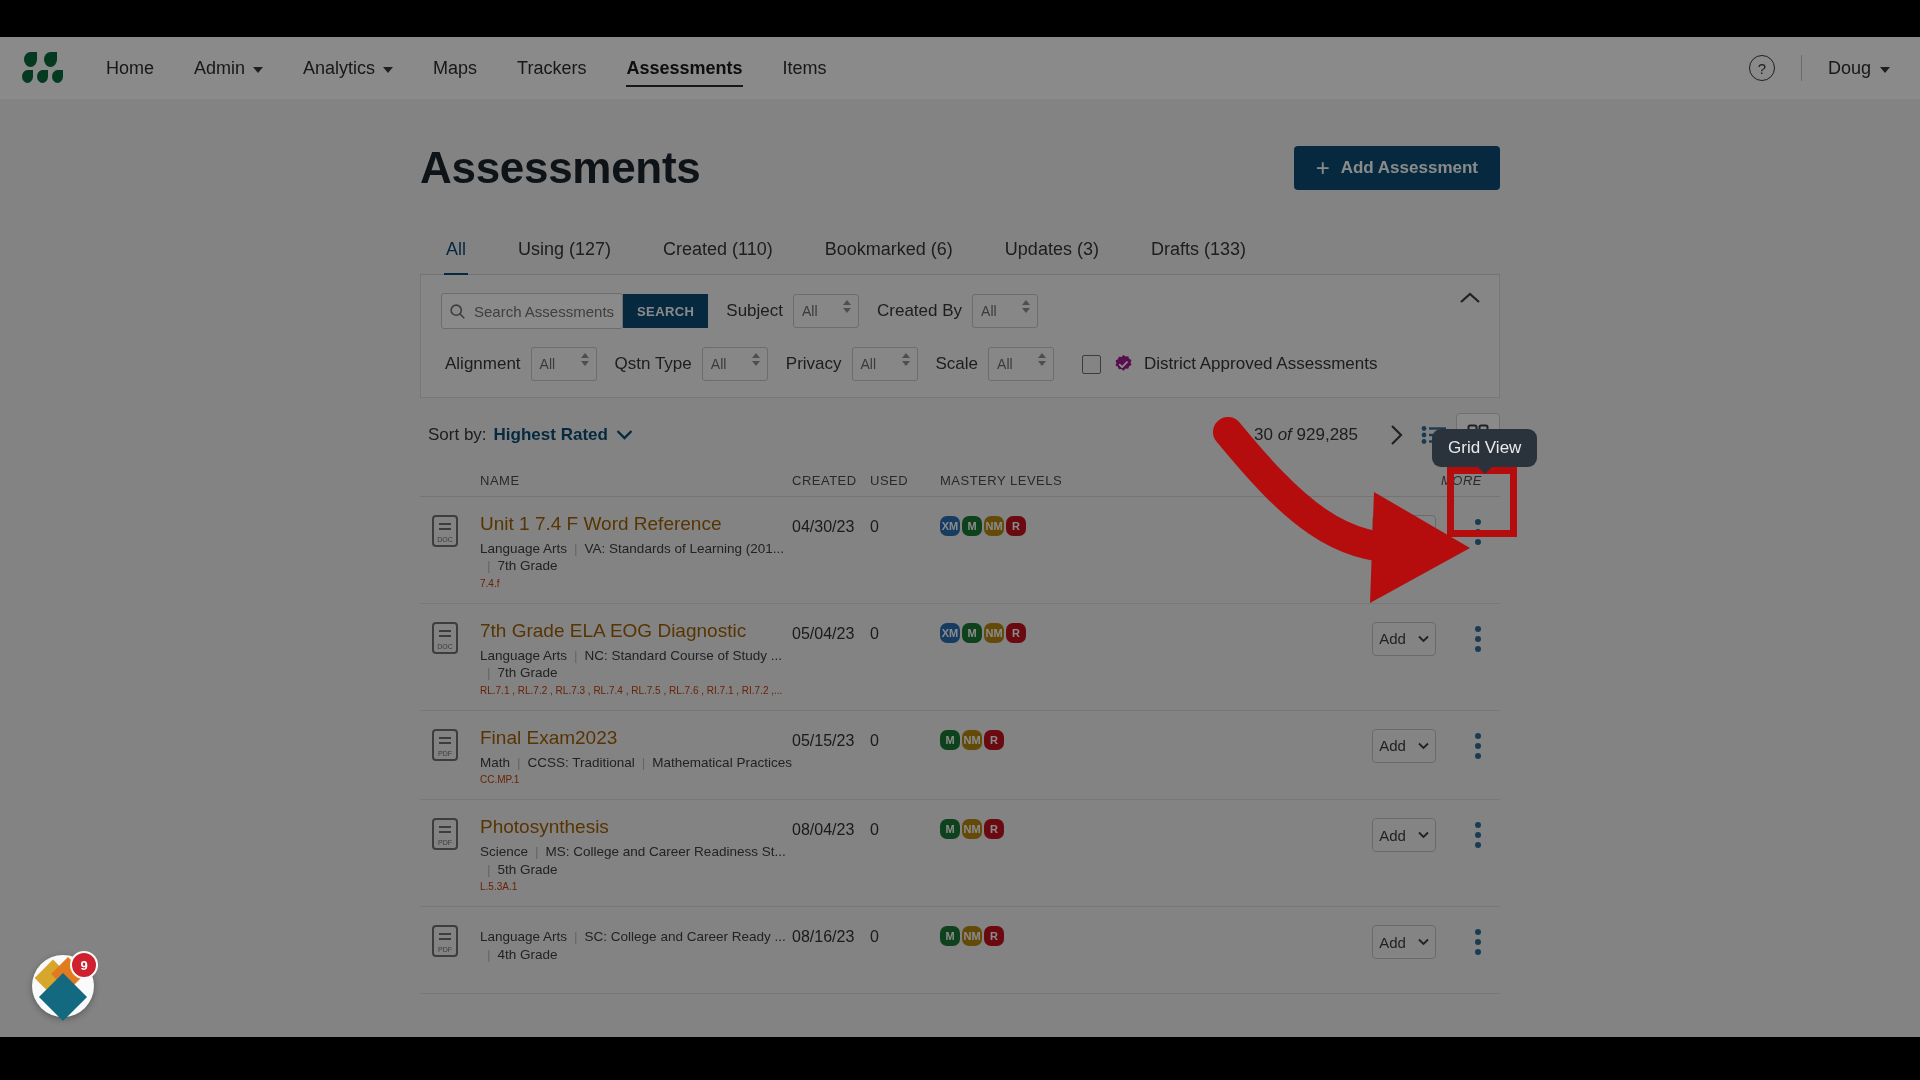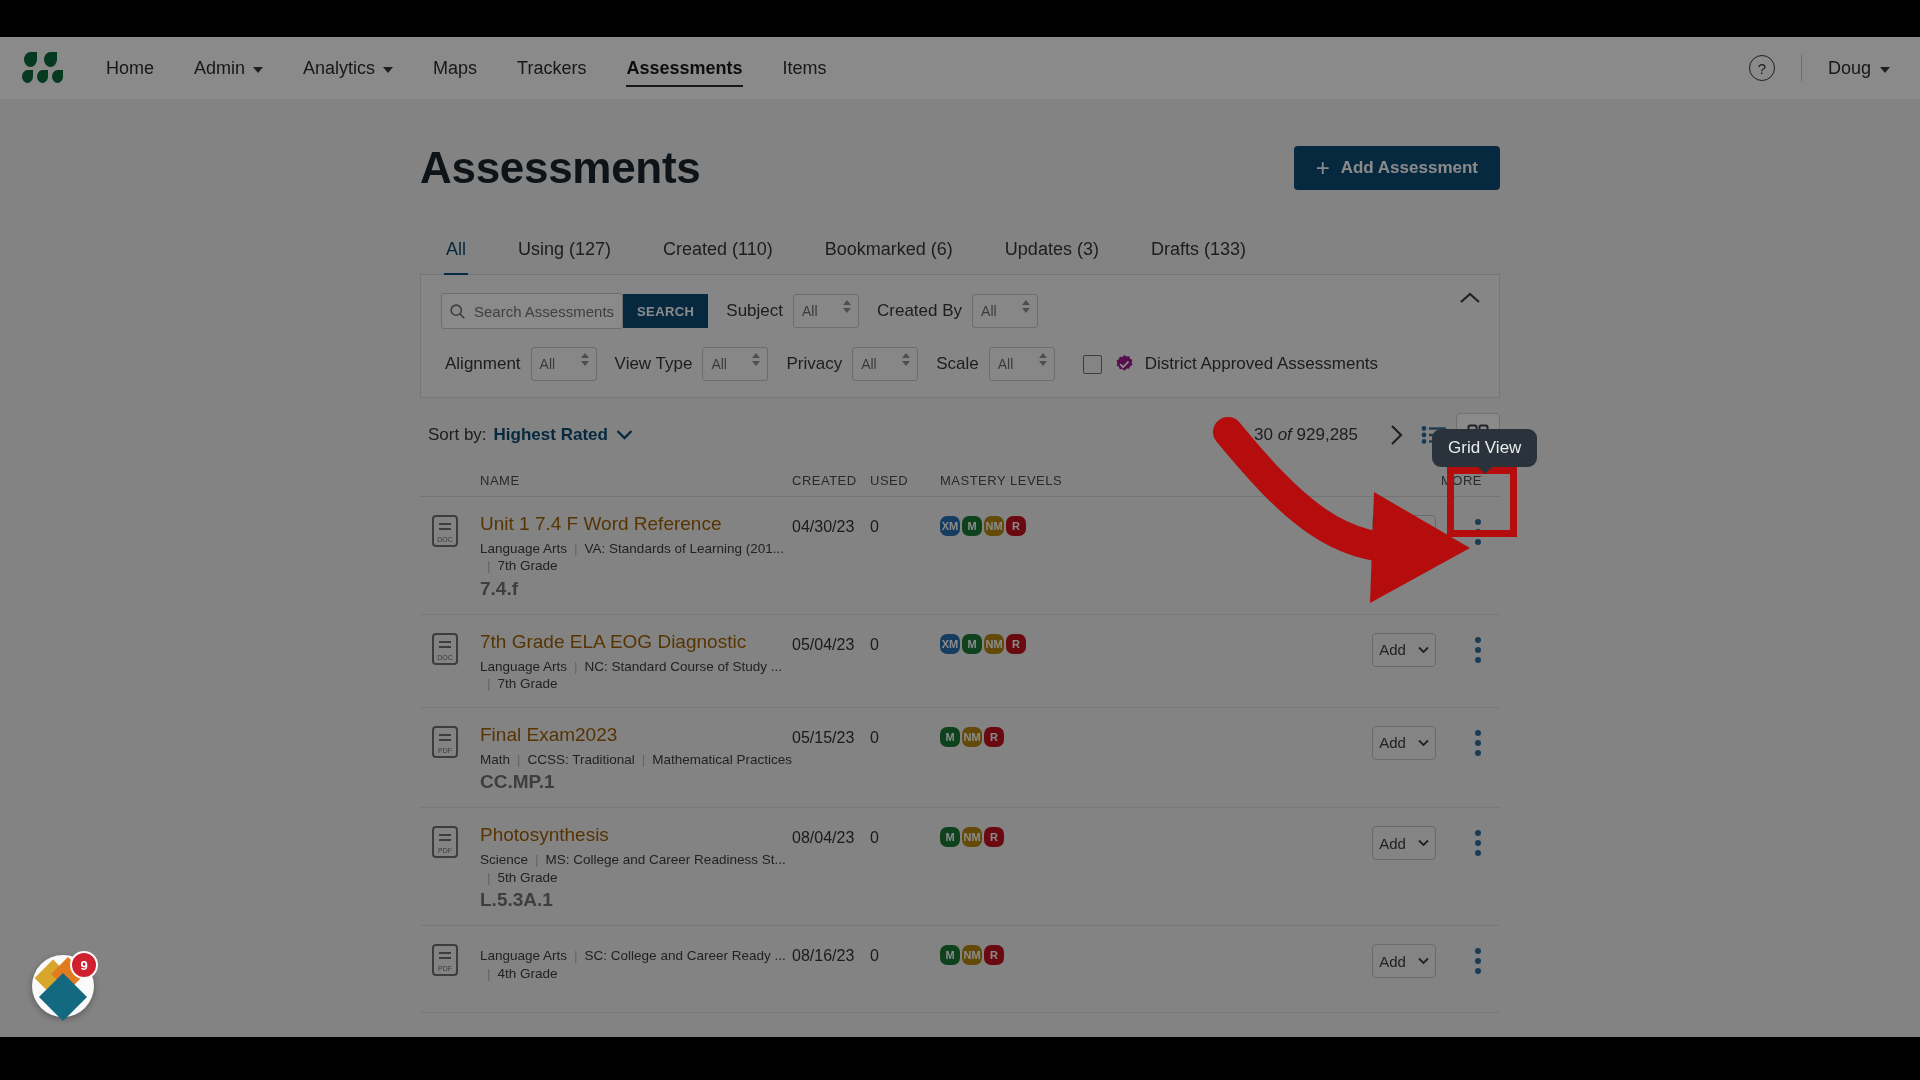--- a/index.html
+++ b/index.html
@@ -152,29 +152,29 @@
     width:42px;height:42px;display:flex;align-items:center;justify-content:center;cursor:pointer;
   }
 
   
   .thead{display:flex;align-items:flex-end;height:34px;border-bottom:1px solid #d6d6d6;margin-top:12px;}
   .th{font-size:13px;color:#4a4d50;letter-spacing:.5px;padding-bottom:8px;}
   .th.name{margin-left:60px;width:312px;}
   .th.created{width:78px;}
   .th.used{width:70px;}
   .th.mastery{width:330px;}
-  .th.more{margin-left:auto;margin-right:18px;}
+  .th.more{margin-left:auto;margin-right:18px;font-style:italic;}
 
   .row{display:flex;align-items:flex-start;border-bottom:1px solid #dedede;padding:16px 0 14px 0;min-height:56px;}
   .fileicon{width:26px;height:32px;margin-left:12px;margin-right:22px;flex:0 0 auto;margin-top:2px;}
   .rname{width:312px;flex:0 0 auto;}
   .rtitle{font-size:19px;color:#a16207;cursor:pointer;line-height:1.15;}
   .rmeta{font-size:13.5px;color:#3c4045;margin-top:5px;line-height:1.3;display:flex;flex-wrap:wrap;align-items:center;}
   .rmeta .sep{color:#b8bbbe;margin:0 7px;}
-  .rstd{font-size:19px;color:#737373;margin-top:3px;font-weight:bold;}
+  .rstd{font-size:10px;color:#c2410c;margin-top:3px;}
   .rcreated{width:78px;font-size:16px;color:#2f3337;flex:0 0 auto;padding-top:5px;}
   .rused{width:70px;font-size:16px;color:#2f3337;flex:0 0 auto;padding-top:5px;}
   .rmastery{width:330px;flex:0 0 auto;padding-top:3px;display:flex;gap:2px;}
   .mb{
     width:20px;height:20px;border-radius:7px;color:#fff;font-size:11px;font-weight:bold;
     display:flex;align-items:center;justify-content:center;
   }
   .radd{margin-left:auto;display:flex;align-items:center;gap:0;padding-top:2px;}
   .addbtn{
     border:1px solid #c5c5c5;background:#f4f4f4;border-radius:4px;height:32px;width:62px;
@@ -317,21 +317,21 @@
         <div class="frow frow2">
           <span class="flabel first">Alignment</span>
           <div class="fsel">
             <span>All</span>
             <span class="spin">
                 <i class="up"></i>
                 <i class="dn"></i>
               </span>
           </div>
 
-          <span class="flabel">View Type</span>
+          <span class="flabel">Qstn Type</span>
           <div class="fsel">
             <span>All</span>
             <span class="spin">
                 <i class="up"></i>
                 <i class="dn"></i>
               </span>
           </div>
 
           <span class="flabel">Privacy</span>
           <div class="fsel">
@@ -467,20 +467,21 @@
               </svg></span>
             <div class="rname">
               <div class="rtitle">7th Grade ELA EOG Diagnostic</div>
               <div class="rmeta">
                 <span>Language Arts</span>
                 <span class="sep">|</span>
                 <span>NC: Standard Course of Study ...</span>
                 <span class="sep">|</span>
                 <span>7th Grade</span>
               </div>
+              <div class="rstd">RL.7.1 , RL.7.2 , RL.7.3 , RL.7.4 , RL.7.5 , RL.7.6 , RI.7.1 , RI.7.2 ,...</div>
             </div>
             <div class="rcreated">05/04/23</div>
             <div class="rused">0</div>
             <div class="rmastery">
               <span class="mb" style="background: rgb(42, 111, 181);">XM</span>
               <span class="mb" style="background: rgb(26, 122, 53);">M</span>
               <span class="mb" style="background: rgb(183, 138, 18);">NM</span>
               <span class="mb" style="background: rgb(196, 18, 31);">R</span>
             </div>
             <div class="radd">

